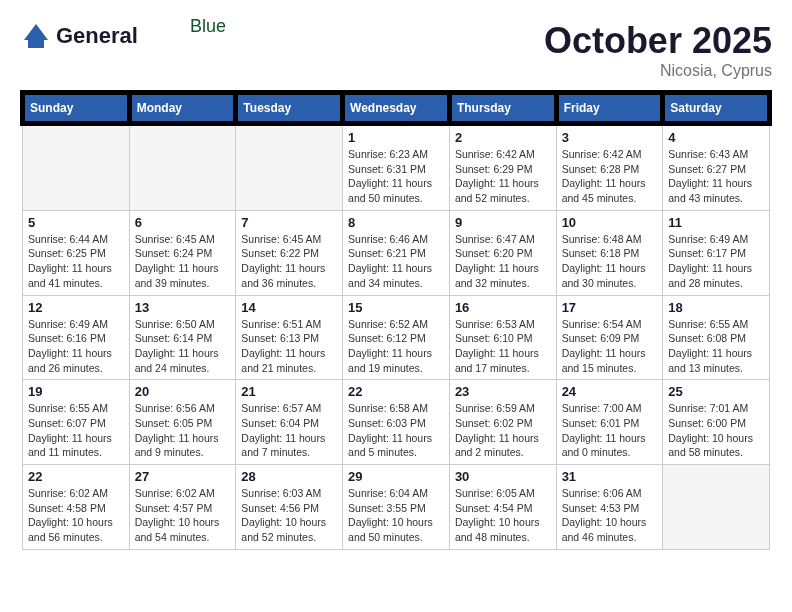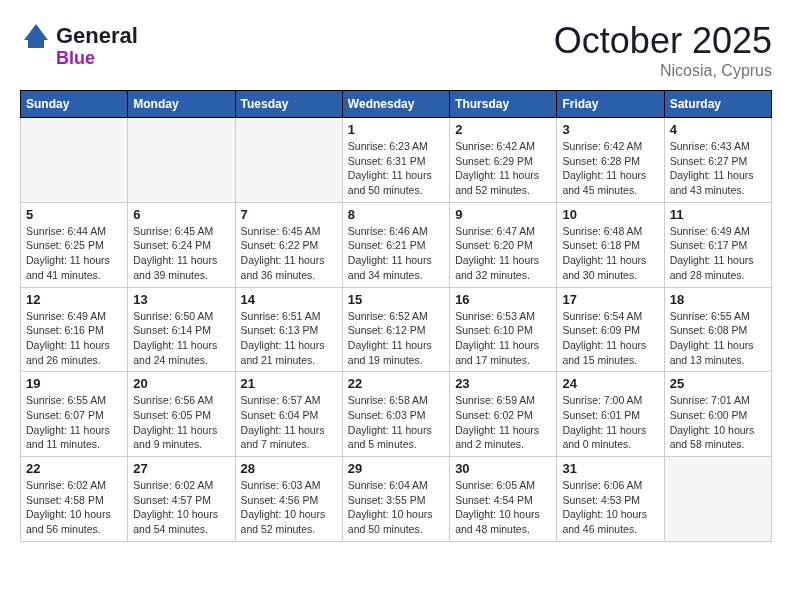--- a/index.html
+++ b/index.html
@@ -11,47 +11,47 @@
       padding: 20px;
     }
     .header {
       display: flex;
       justify-content: space-between;
       align-items: flex-start;
       margin-bottom: 10px;
     }
     .logo {
       display: flex;
-      flex-direction: column;
+      flex-direction: row;
       align-items: flex-start;
     }
     .title-block {
       text-align: right;
     }
     .month-title {
       font-size: 36px;
-      font-weight: normal;
+      font-weight: bold;
       color: #1a1a2e;
     }
     .location {
       font-size: 16px;
       color: #737373;
     }
     .calendar {
       width: 100%;
       border-collapse: collapse;
       font-size: 11px;
     }
     .calendar th {
       background-color: #2b5fac;
       color: #fff;
       text-align: left;
       padding: 6px 5px;
       font-size: 12px;
-      border: 1px solid #000000;
+      border: 5px solid #000000;
     }
     .calendar td {
       vertical-align: top;
       border: 1px solid #ccc;
       padding: 4px 5px;
       width: 107px;
       min-height: 80px;
       background: #fff;
     }
     .calendar td.empty {
@@ -75,21 +75,21 @@
 
 <div class="header">
   <div class="logo">
     <div style="display:flex; align-items:center;">
       <svg width="32" height="32" viewBox="0 0 32 32">
         <polygon points="16,4 28,20 4,20" fill="#2b5fac"></polygon>
         <rect x="8" y="20" width="16" height="8" fill="#2b5fac"></rect>
       </svg>
       <span style="font-size:22px; font-weight:bold; color:#1a1a2e; margin-left:4px;">General</span>
     </div>
-    <div style="font-size:18px; font-weight:bold; color:#a21caf; margin-left:36px; margin-top:-4px;">Blue</div>
+    <div style="font-size:18px; font-weight:normal; color:#14532d; margin-left:52px; margin-top:-4px;">Blue</div>
   </div>
   <div class="title-block">
     <div class="month-title">October 2025</div>
     <div class="location">Nicosia, Cyprus</div>
   </div>
 </div>
 
 <table class="calendar">
   <thead>
     <tr>

